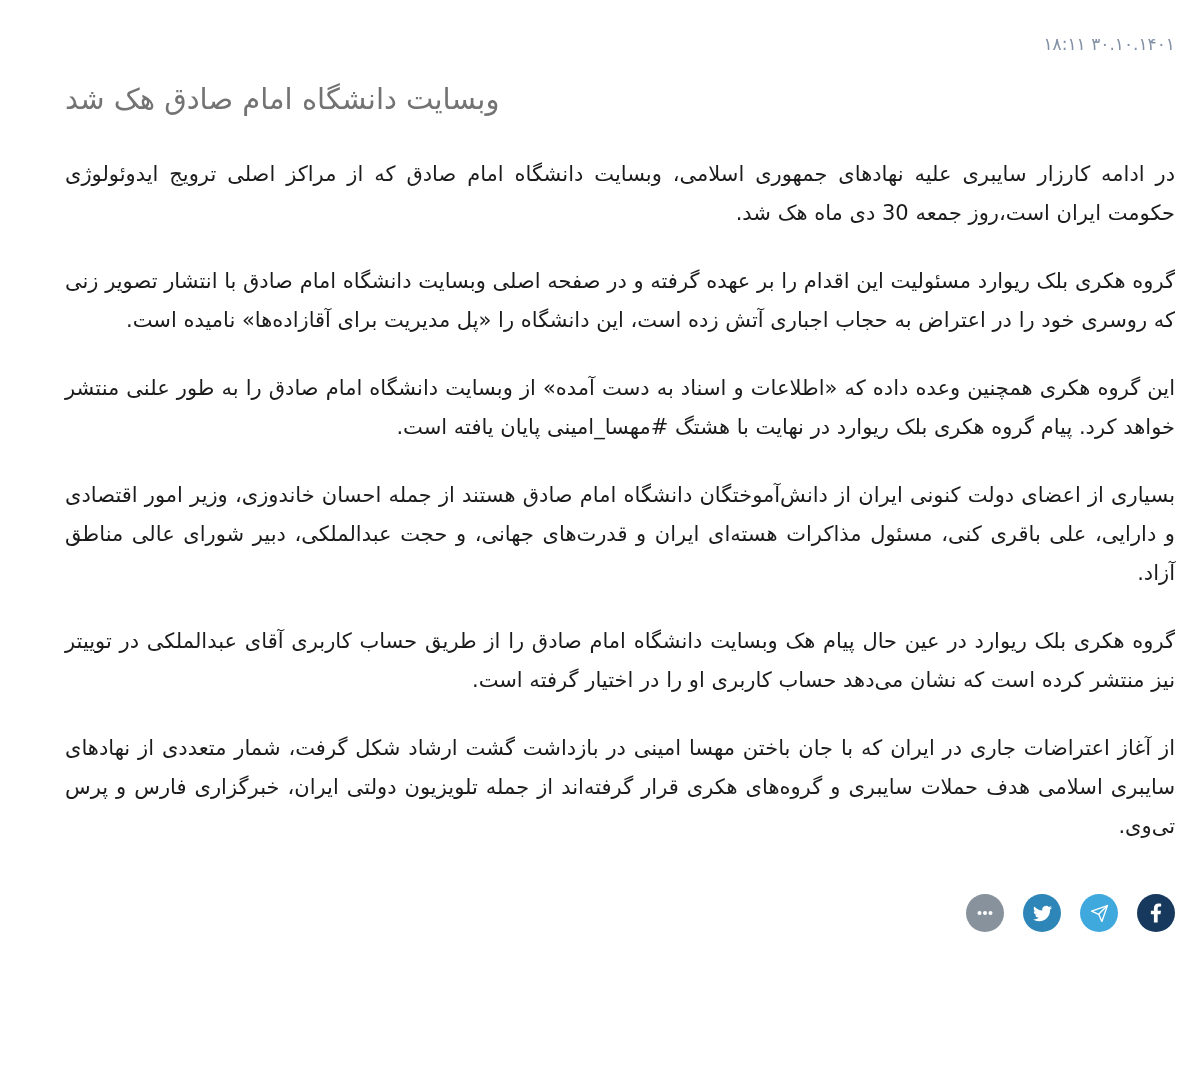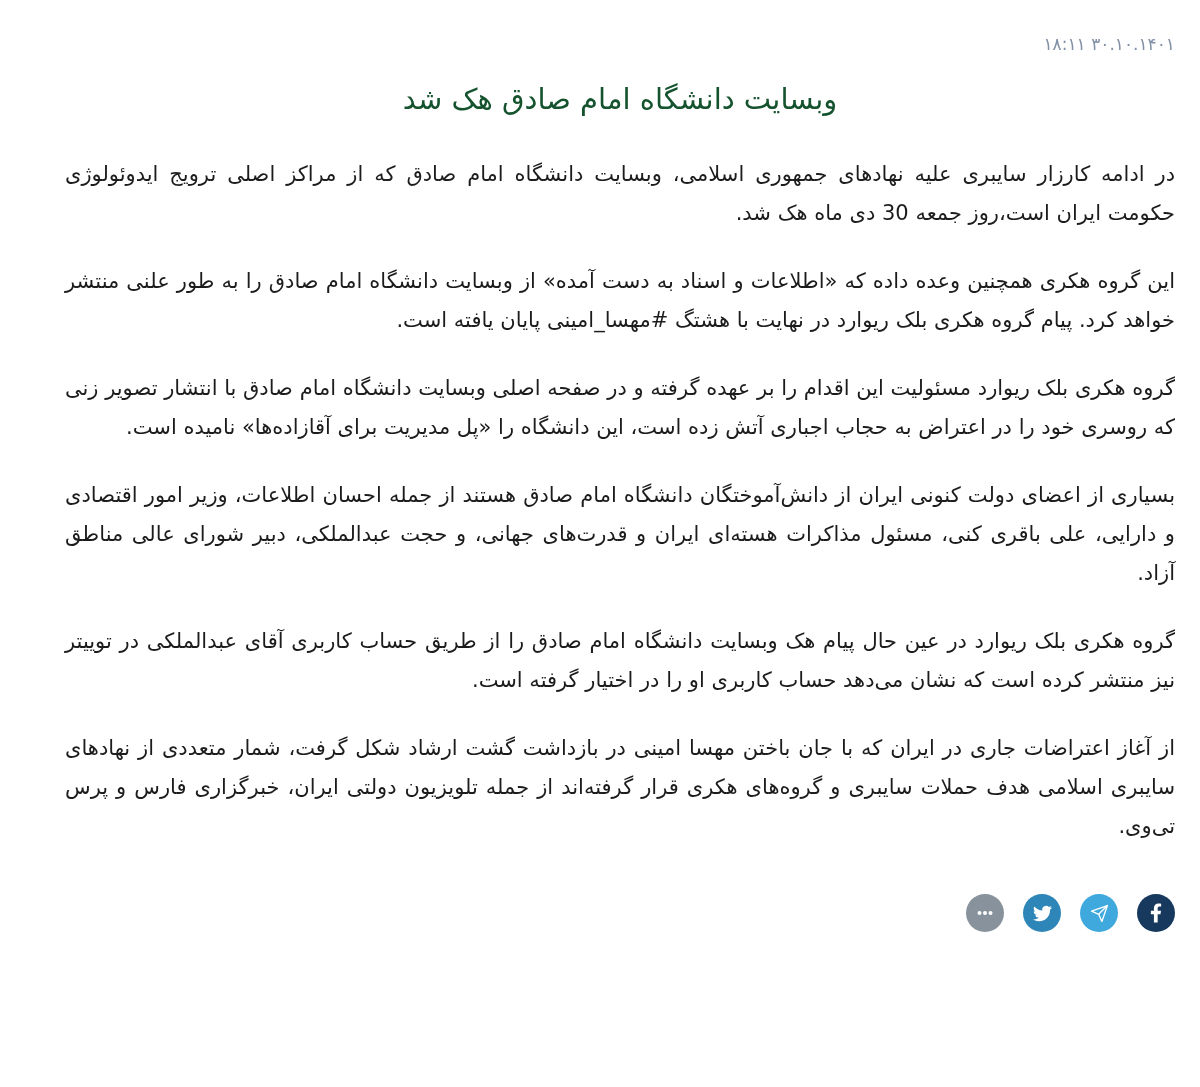--- a/index.html
+++ b/index.html
@@ -23,22 +23,22 @@
   .timestamp {
     font-size: 17px;
     letter-spacing: 0.5px;
     text-align: right;
     direction: rtl;
   }
   .title {
     margin: 26px 0 0 0;
     font-size: 29px;
     font-weight: 400;
-    color: #14532d;
-    text-align: center;
+    color: #737373;
+    text-align: left;
     line-height: 1.35;
   }
   .article-body {
     margin-top: 36px;
     font-size: 21px;
     line-height: 39px;
     color: #1c1c1c;
     text-align: justify;
   }
   .article-body p {
@@ -69,23 +69,23 @@
 <body>
 
 <div class="page">
 
   <div class="timestamp" style="color: rgb(130, 145, 165);">۳۰.۱۰.۱۴۰۱ ۱۸:۱۱</div>
 
   <h1 class="title">وبسایت دانشگاه امام صادق هک شد</h1>
 
   <div class="article-body">
     <p>در ادامه کارزار سایبری علیه نهادهای جمهوری اسلامی، وبسایت دانشگاه امام صادق که از مراکز اصلی ترویج ایدوئولوژی حکومت ایران است،روز جمعه 30 دی ماه هک شد.</p>
+    <p>گروه هکری بلک ریوارد مسئولیت این اقدام را بر عهده گرفته و در صفحه اصلی وبسایت دانشگاه امام صادق با انتشار تصویر زنی که روسری خود را در اعتراض به حجاب اجباری آتش زده است، این دانشگاه را «پل مدیریت برای آقازاده‌ها» نامیده است.</p>
     <p>این گروه هکری همچنین وعده داده که «اطلاعات و اسناد به دست آمده» از وبسایت دانشگاه امام صادق را به طور علنی منتشر خواهد کرد. پیام گروه هکری بلک ریوارد در نهایت با هشتگ #مهسا_امینی پایان یافته است.</p>
-    <p>گروه هکری بلک ریوارد مسئولیت این اقدام را بر عهده گرفته و در صفحه اصلی وبسایت دانشگاه امام صادق با انتشار تصویر زنی که روسری خود را در اعتراض به حجاب اجباری آتش زده است، این دانشگاه را «پل مدیریت برای آقازاده‌ها» نامیده است.</p>
-    <p>بسیاری از اعضای دولت کنونی ایران از دانش‌آموختگان دانشگاه امام صادق هستند از جمله احسان اطلاعات، وزیر امور اقتصادی و دارایی، علی باقری کنی، مسئول مذاکرات هسته‌ای ایران و قدرت‌های جهانی، و حجت عبدالملکی، دبیر شورای عالی مناطق آزاد.</p>
+    <p>بسیاری از اعضای دولت کنونی ایران از دانش‌آموختگان دانشگاه امام صادق هستند از جمله احسان خاندوزی، وزیر امور اقتصادی و دارایی، علی باقری کنی، مسئول مذاکرات هسته‌ای ایران و قدرت‌های جهانی، و حجت عبدالملکی، دبیر شورای عالی مناطق آزاد.</p>
     <p>گروه هکری بلک ریوارد در عین حال پیام هک وبسایت دانشگاه امام صادق را از طریق حساب کاربری آقای عبدالملکی در توییتر نیز منتشر کرده است که نشان می‌دهد حساب کاربری او را در اختیار گرفته است.</p>
     <p>از آغاز اعتراضات جاری در ایران که با جان باختن مهسا امینی در بازداشت گشت ارشاد شکل گرفت، شمار متعددی از نهادهای سایبری اسلامی هدف حملات سایبری و گروه‌های هکری قرار گرفته‌اند از جمله تلویزیون دولتی ایران، خبرگزاری فارس و پرس تی‌وی.</p>
   </div>
 
   <div class="share-row">
 
     <button class="share-btn" style="background: rgb(135, 146, 156);">
       <span>
         <svg width="20" height="20" viewBox="0 0 20 20">
           <circle cx="4.5" cy="10" r="2" fill="#ffffff"></circle>

